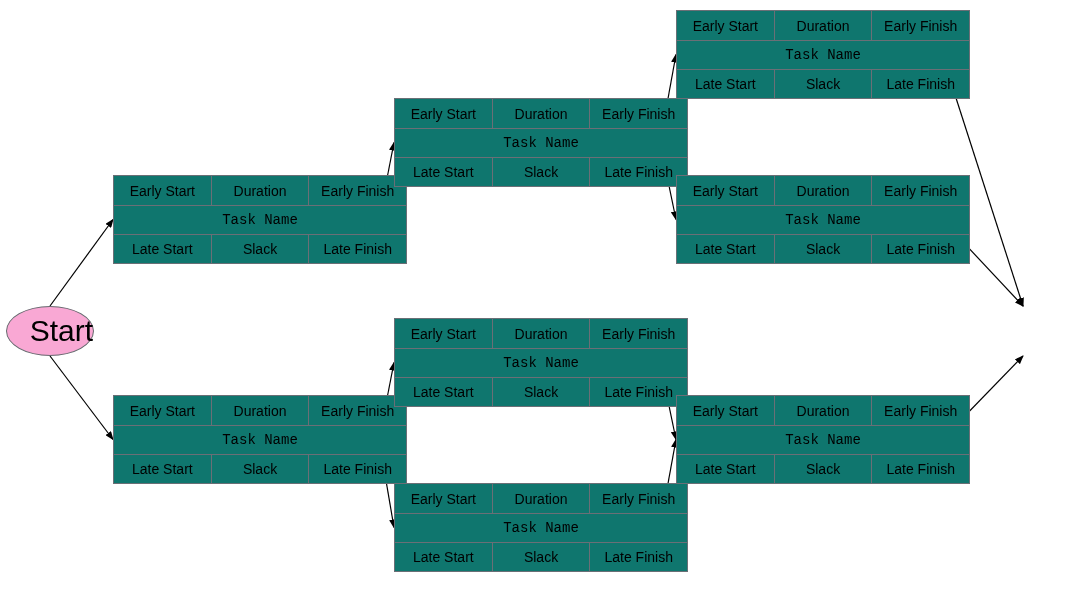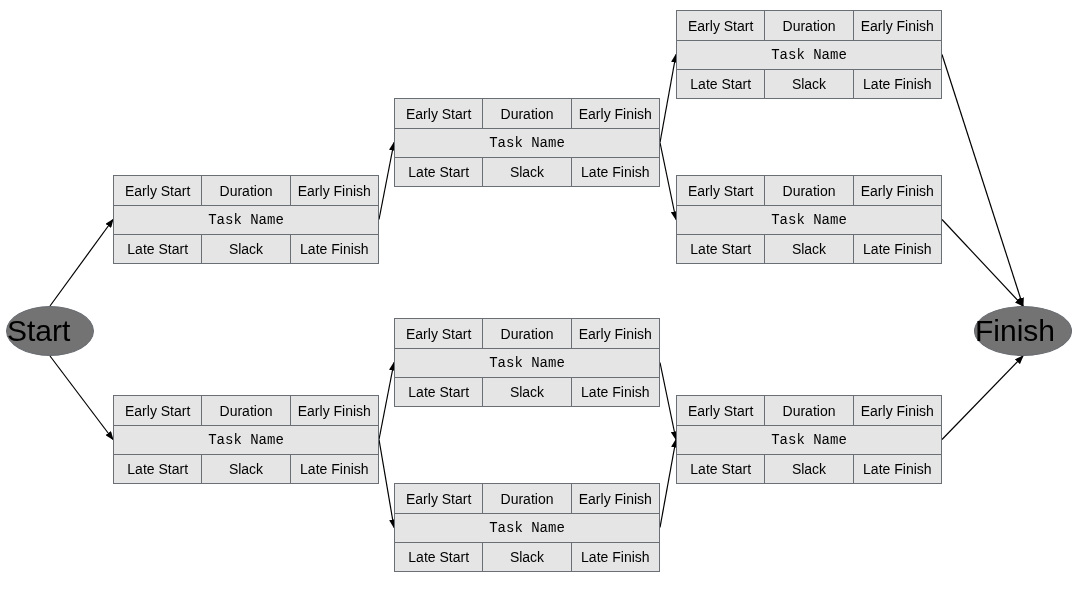--- a/index.html
+++ b/index.html
@@ -20,33 +20,33 @@
   }
   svg.arrows {
     position: absolute;
     left: 0; top: 0;
     width: 1079px; height: 606px;
     pointer-events: none;
   }
   .terminal {
     position: absolute;
     border: 1px solid #666a6f;
-    background: #737373;
+    background: #f9a8d4;
     border-radius: 50%;
     display: flex;
     align-items: center;
-    justify-content: flex-start;
+    justify-content: flex-end;
     font-size: 30px;
     box-sizing: border-box;
   }
   .task-node {
     position: absolute;
-    width: 266px;
-    box-sizing: border-box;
-    background: #e5e5e5;
+    width: 294px;
+    box-sizing: border-box;
+    background: #0f766e;
     border: 1px solid #6a6f76;
   }
   .task-row {
     display: flex;
     height: 29px;
     box-sizing: border-box;
   }
   .task-row + .task-row { border-top: 1px solid #6a6f76; }
   .cell {
     flex: 1 1 0;
@@ -83,23 +83,20 @@
         <line x1="942" y1="54.5" x2="1023" y2="306" stroke="#000000" stroke-width="1.2" marker-end="url(#arrowhead)"></line>
         <line x1="942" y1="219.5" x2="1023" y2="306" stroke="#000000" stroke-width="1.2" marker-end="url(#arrowhead)"></line>
         <line x1="942" y1="439.5" x2="1023" y2="356" stroke="#000000" stroke-width="1.2" marker-end="url(#arrowhead)"></line>
       </g>
   </svg>
 
   <div class="terminal" id="term-start" style="left:6px; top:306px; width:88px; height:50px;">
     <span>Start</span>
   </div>
 
-  <div class="terminal" id="term-finish" style="left:974px; top:306px; width:98px; height:50px;">
-    <span>Finish</span>
-  </div>
 
   <div id="nodes-container">
       <div class="task-node" id="node-A" style="left: 113px; top: 175px;">
         <div class="task-row">
           <div class="cell">Early Start</div>
           <div class="cell">Duration</div>
           <div class="cell">Early Finish</div>
         </div>
         <div class="task-row task-name-row">
           <div class="cell">Task Name</div>

